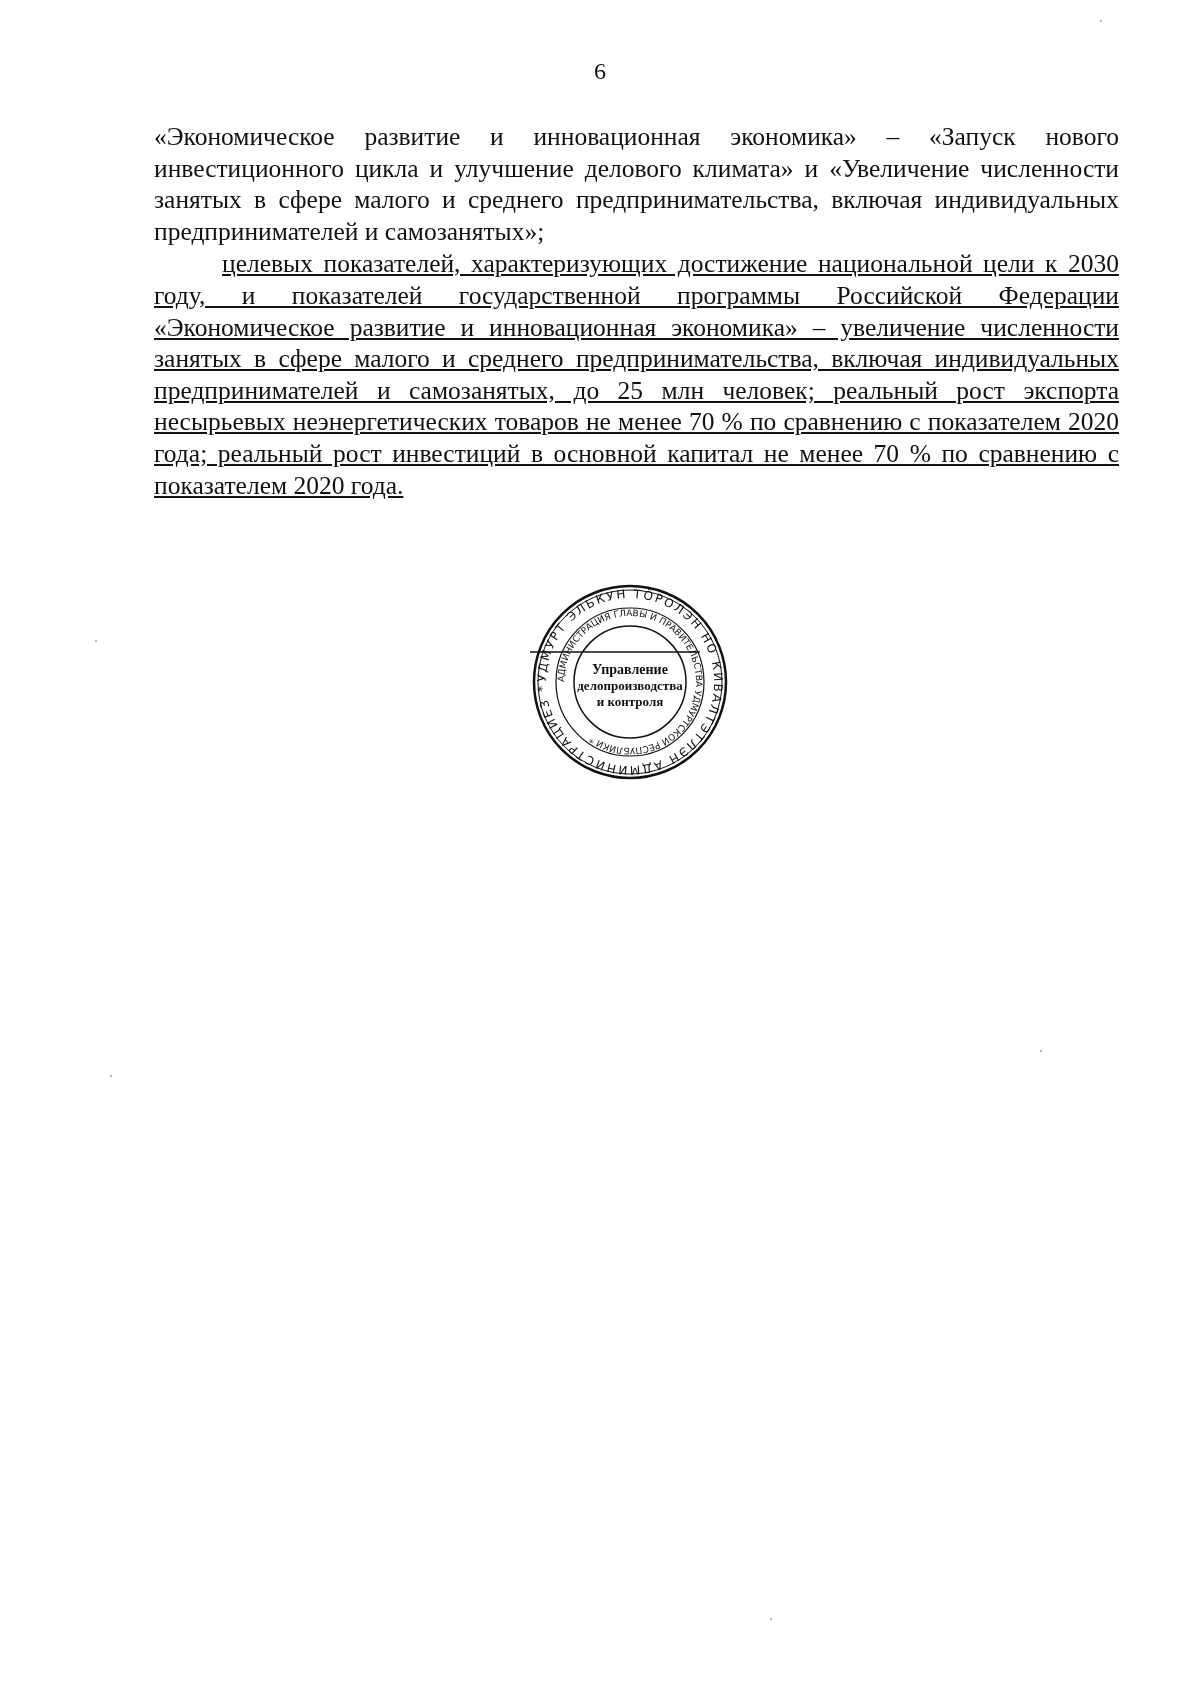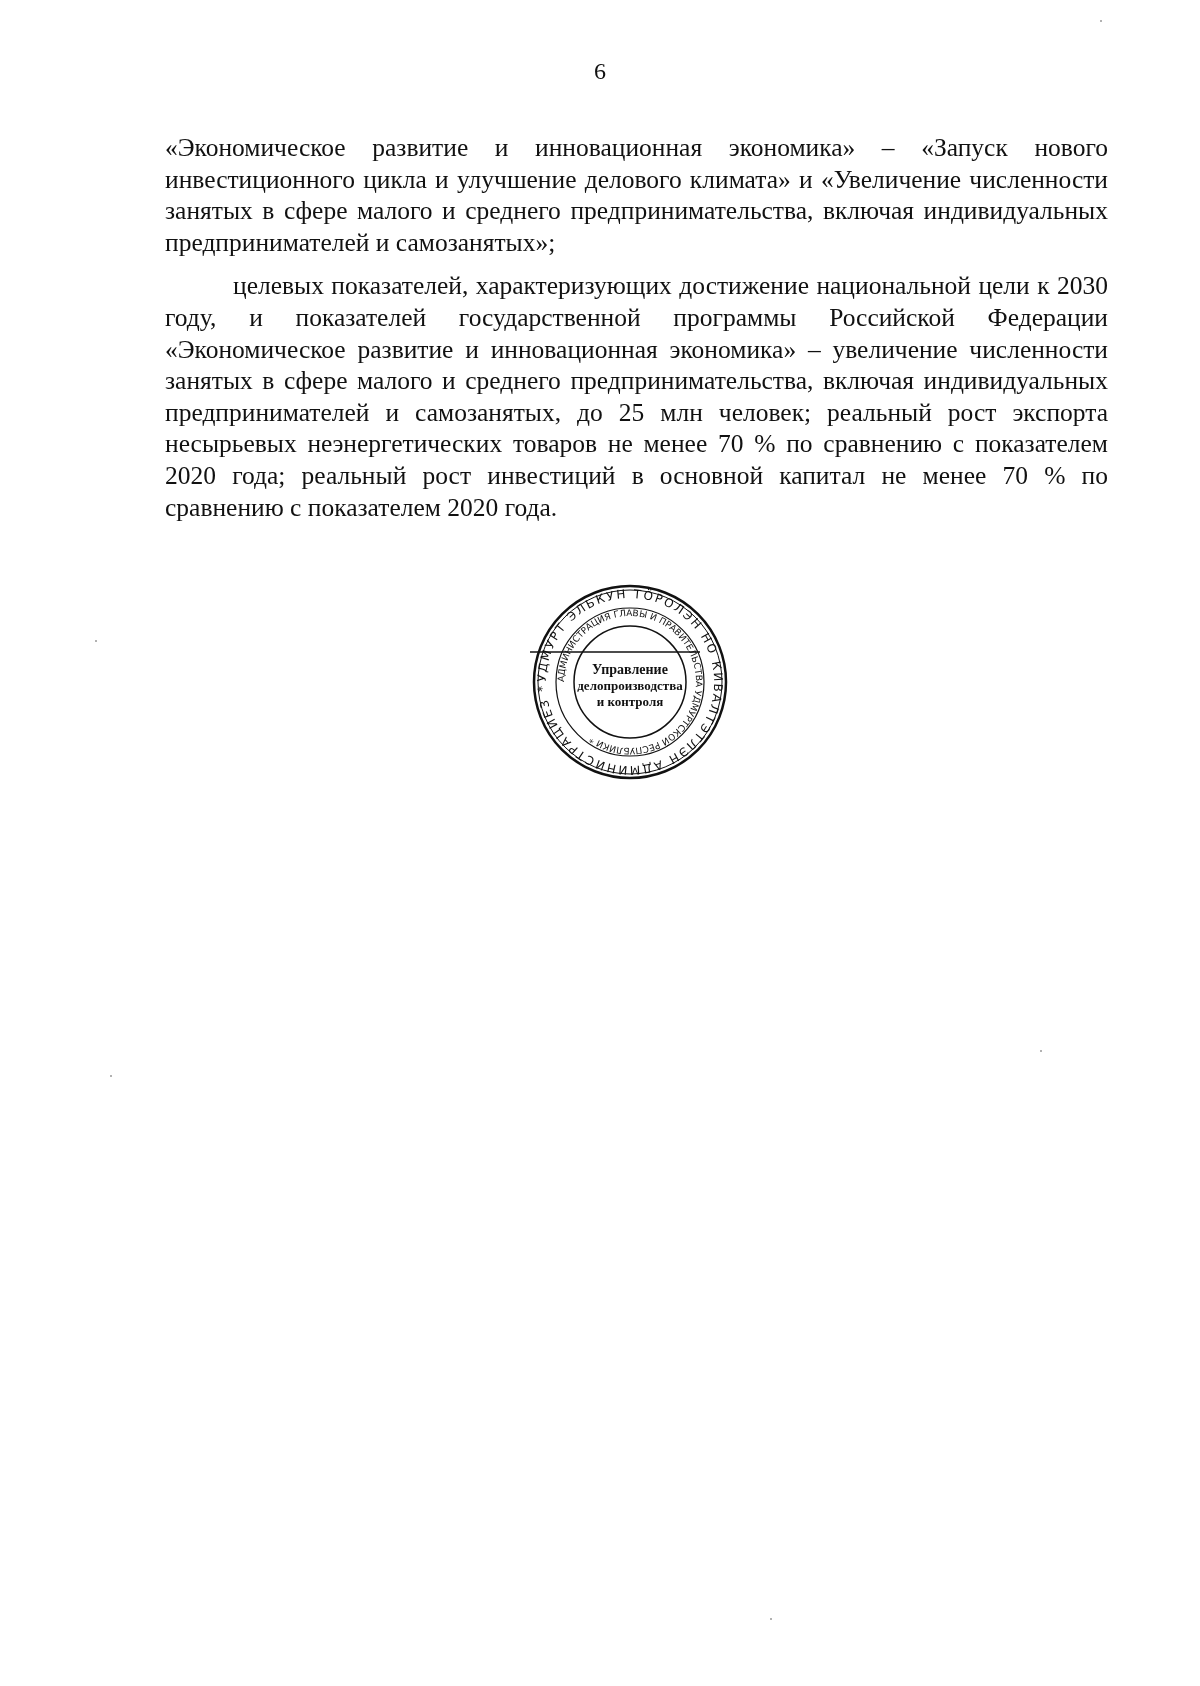--- a/index.html
+++ b/index.html
@@ -2,22 +2,22 @@
 <html><head>
 <meta charset="utf-8">
 <style>
   html, body { margin:0; padding:0; background:#fff; }
   body { width:1200px; height:1686px; position:relative; overflow:hidden;
          font-family:"Liberation Serif","DejaVu Serif",serif; color:#111; }
   .page-num { position:absolute; top:58px; left:0; width:1200px; text-align:center;
               font-size:24px; }
   .text { position:absolute; left:153px; width:967px; top:120px;
           font-size:25.5px; line-height:31.6px; text-align:justify; }
-  .text p { margin:12px; }
-  .indent { text-indent:68px; }
+  .text p { margin:1px; }
+  .indent { text-indent:68px;text-decoration:underline; }
   .stamp { position:absolute; left:530px; top:582px; width:200px; height:200px; }
   .speck { position:absolute; width:2px; height:2px; background:#999; border-radius:1px; }
 </style>
 </head>
 <body>
 
 <div class="page-num">6</div>
 
 <div class="text">
   <p>«Экономическое развитие и инновационная экономика» – «Запуск нового инвестиционного цикла и улучшение делового климата» и «Увеличение численности занятых в сфере малого и среднего предпринимательства, включая индивидуальных предпринимателей и самозанятых»;</p>

